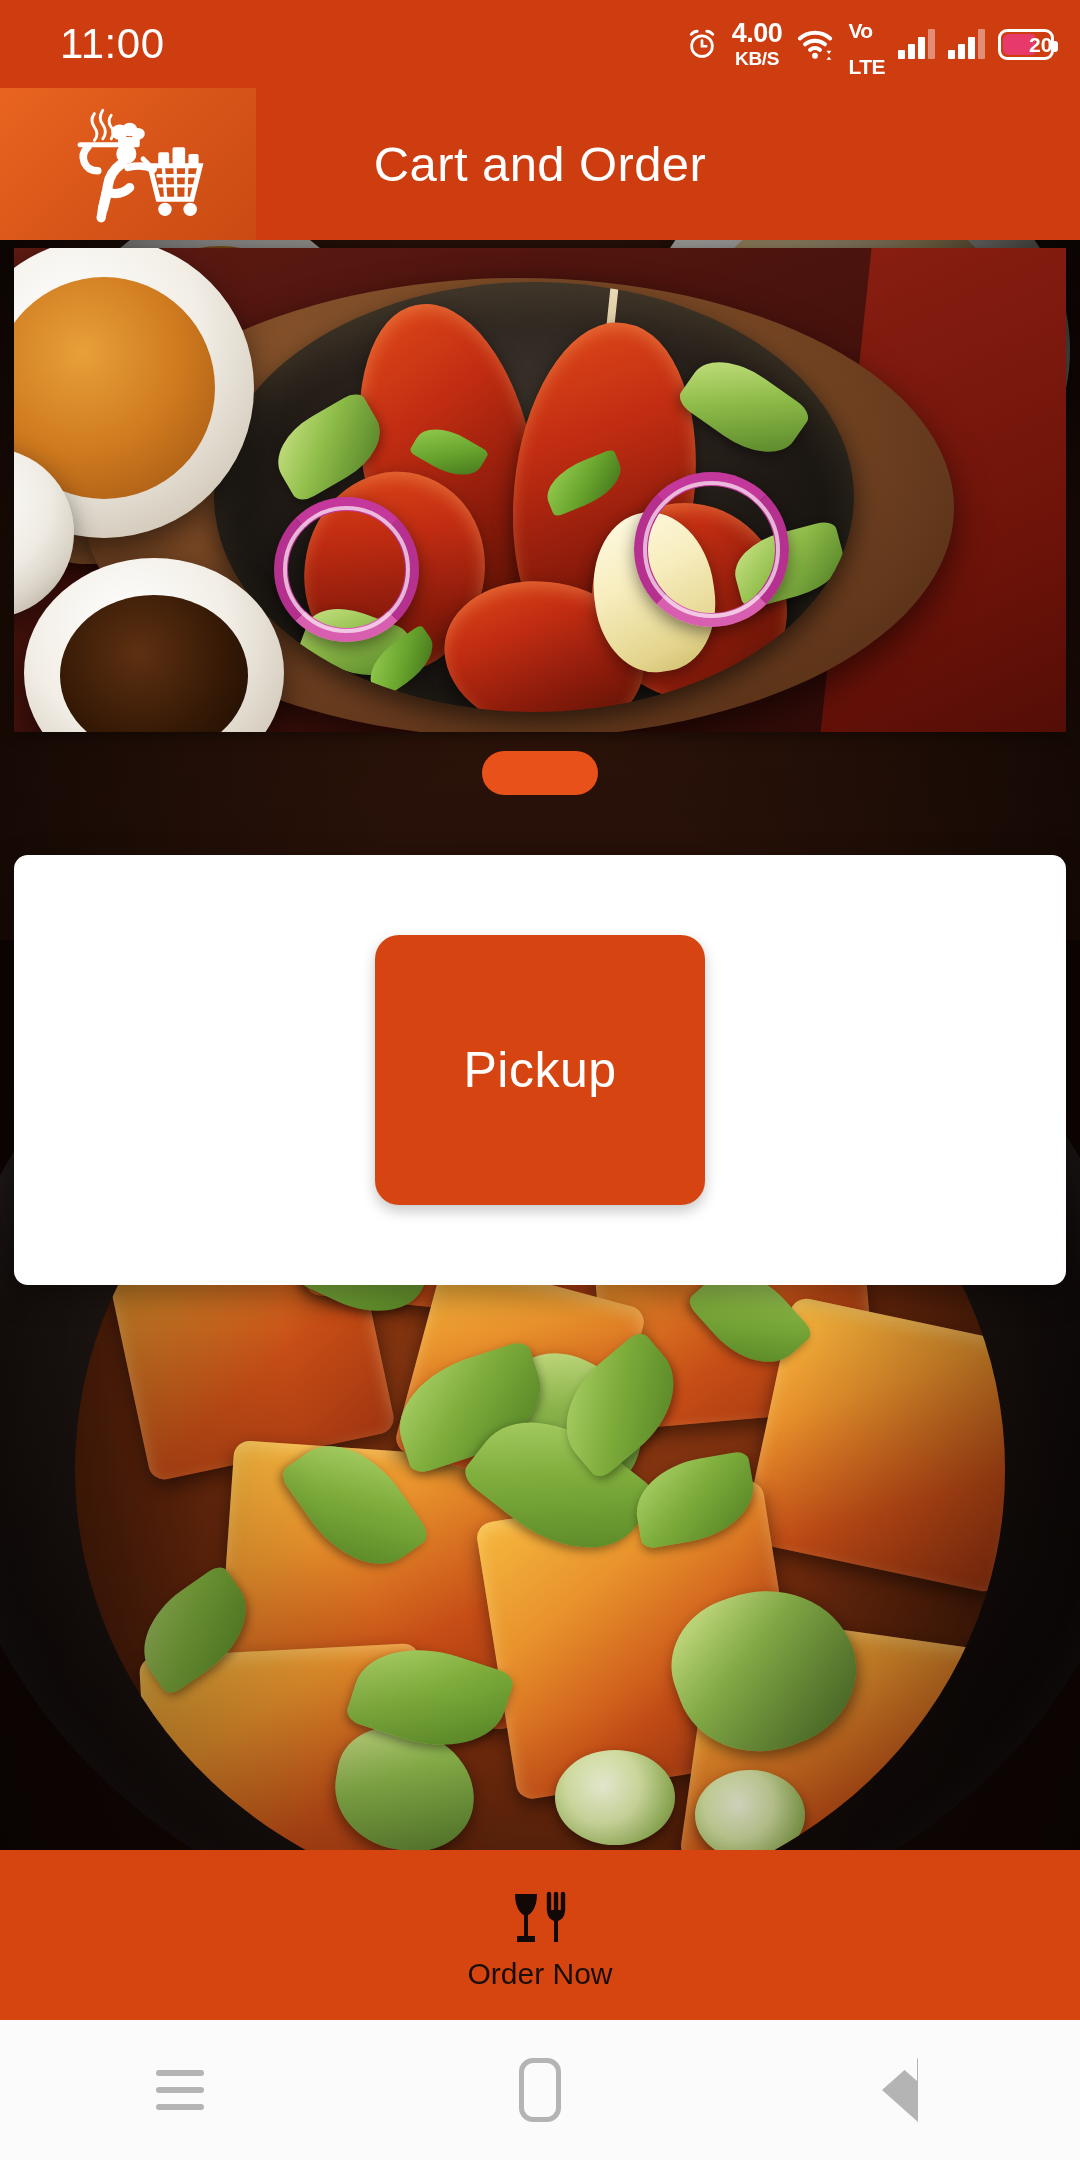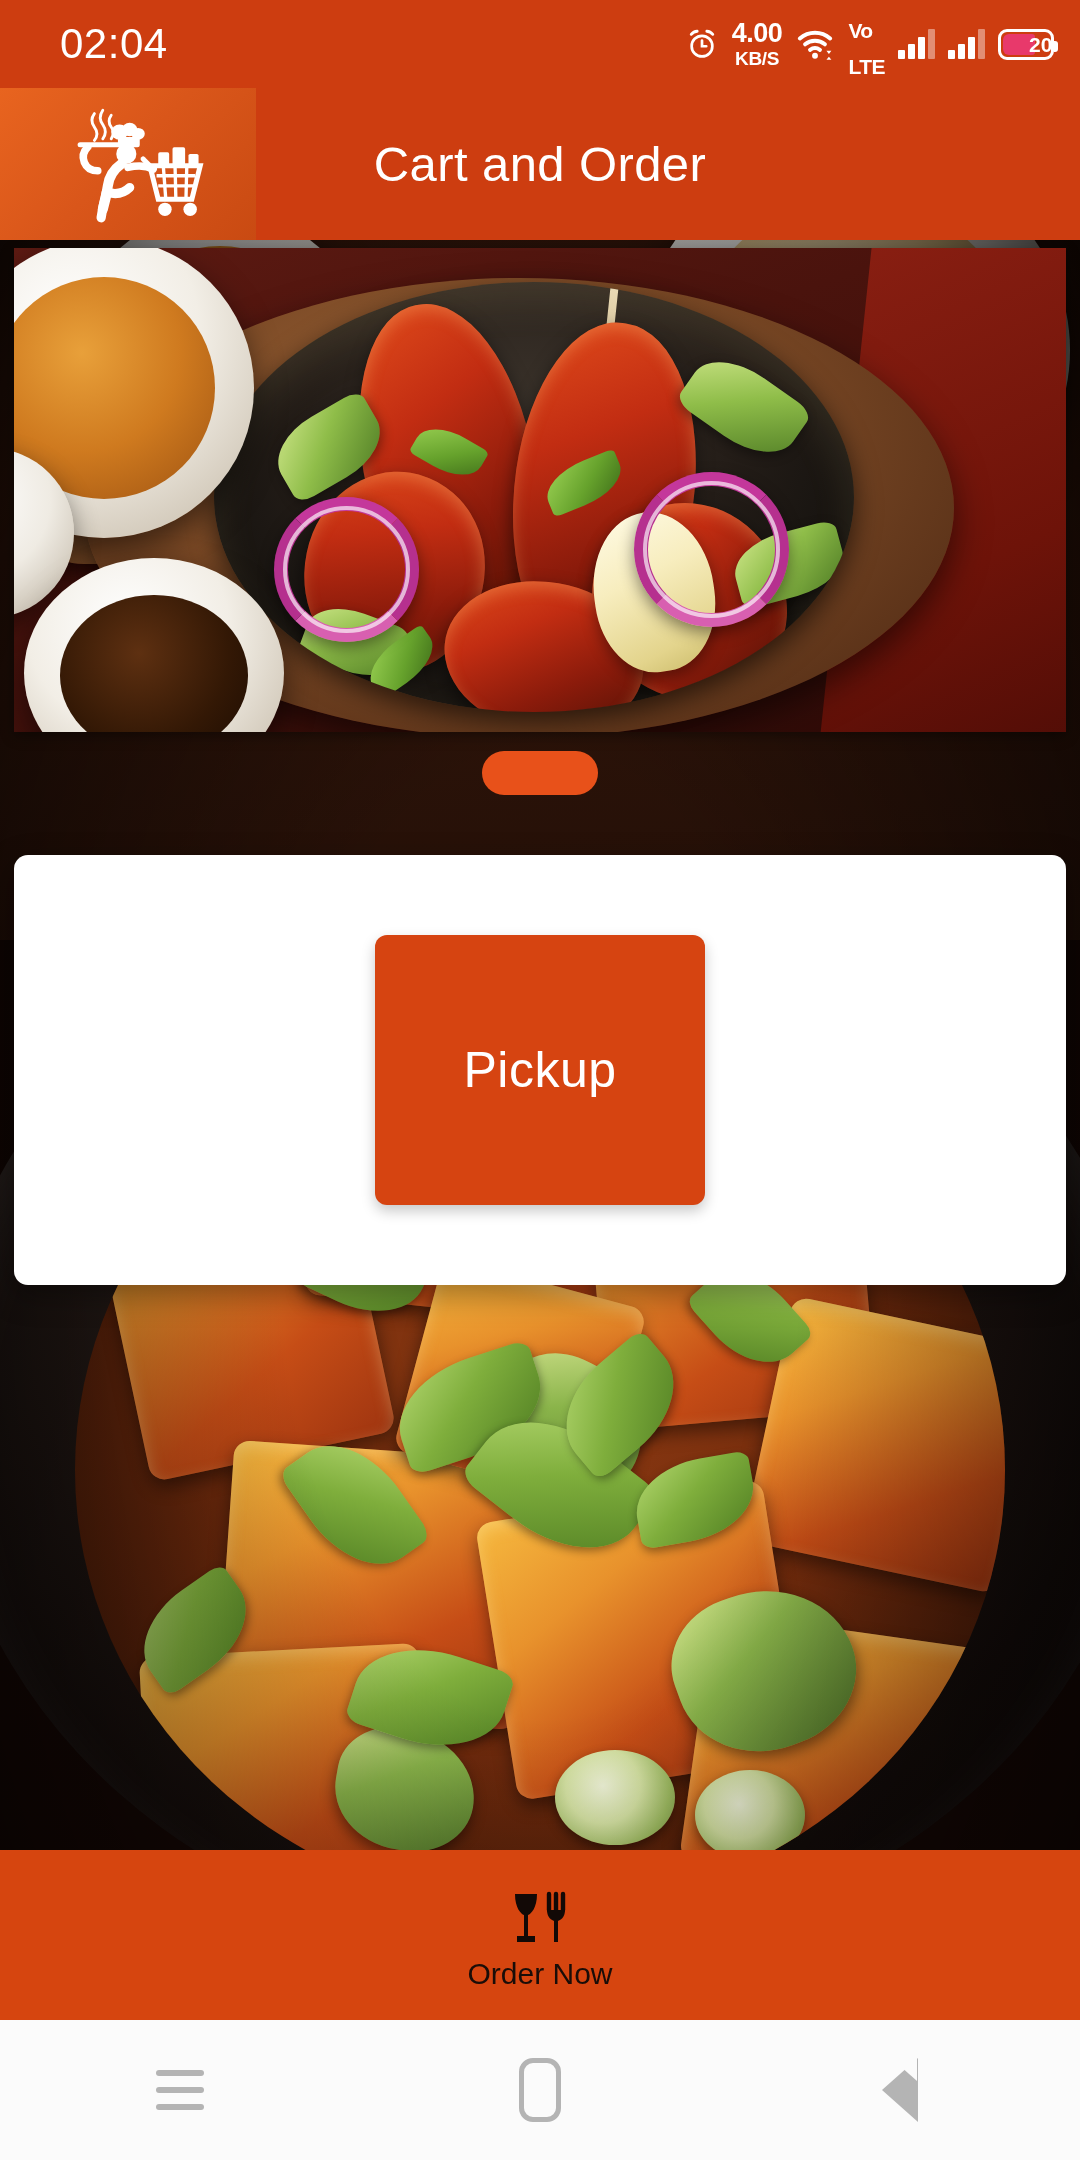--- a/index.html
+++ b/index.html
@@ -314,21 +314,21 @@
     background:#ffffff;
     border-radius:14px;
     box-shadow:0 10px 30px rgba(0,0,0,0.35);
     z-index:25;
     display:flex; align-items:center; justify-content:center;
   }
   .pickup-button {
     width:330px; height:270px;
     background:#D64411;
     border:none;
-    border-radius:12px;
+    border-radius:24px;
     color:#ffffff;
     font-family:"Liberation Sans", sans-serif;
     font-size:50px;
     font-weight:400;
     letter-spacing:0.5px;
     cursor:pointer;
     box-shadow:0 6px 14px rgba(0,0,0,0.22);
     display:flex; align-items:center; justify-content:center;
   }
 
@@ -465,21 +465,21 @@
     </div>
   </div>
 
   <div class="carousel-indicator"></div>
 
   <div class="dialog-card">
     <button class="pickup-button">Pickup</button>
   </div>
 
   <div class="statusbar">
-    <div class="status-time">02:04</div>
+    <div class="status-time">11:00</div>
     <div class="status-right">
 
       <svg class="alarm-ico" viewBox="0 0 24 24">
         <circle cx="12" cy="13.5" r="7.3" fill="none" stroke="#fff" stroke-width="1.9"></circle>
         <path d="M12 9.6 V13.6 H15" fill="none" stroke="#fff" stroke-width="1.9" stroke-linecap="round"></path>
         <path d="M4.4 5.2 A6 6 0 0 1 8.6 3.0" fill="none" stroke="#fff" stroke-width="2" stroke-linecap="round"></path>
         <path d="M19.6 5.2 A6 6 0 0 0 15.4 3.0" fill="none" stroke="#fff" stroke-width="2" stroke-linecap="round"></path>
       </svg>
 
       <div class="netspeed">

